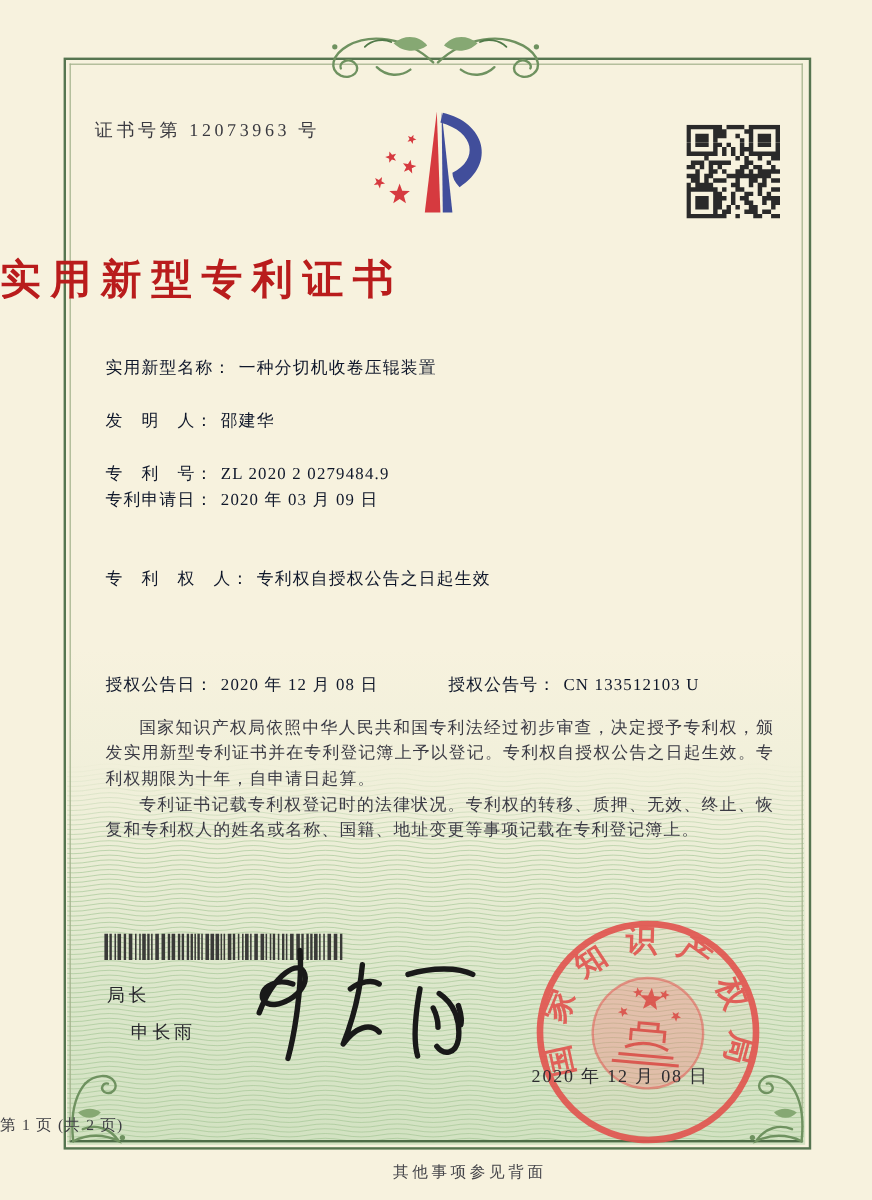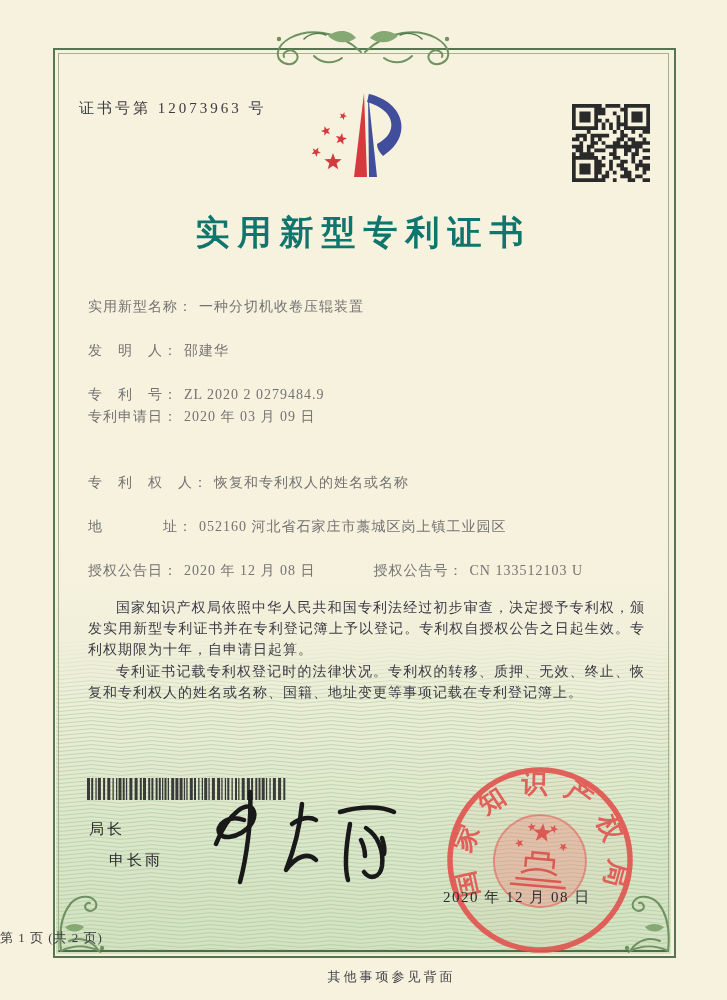--- a/index.html
+++ b/index.html
@@ -19,24 +19,24 @@
   .waves{position:absolute;left:56px;top:600px;width:614px;height:352px;}
   
   .frame{position:absolute;left:53px;top:48px;width:619px;height:906px;
     border:2px solid #567550;}
   .frame-inner{position:absolute;left:58px;top:53px;width:609px;height:896px;
     border:1px solid #a3b18c;border-bottom:2px solid #4d6c47;}
   svg{display:block;}
   .cert-no{position:absolute;left:79px;top:99px;font-size:15px;letter-spacing:3px;color:#3a3a40;}
   .logo{position:absolute;left:306px;top:87px;}
   .qr{position:absolute;left:572px;top:104px;}
-  .title{position:absolute;left:0;top:210px;width:727px;margin:0;text-align:center;
-    font-size:34px;font-weight:700;letter-spacing:8px;color:#0f766e;}
+  .title{position:absolute;left:0;top:210px;width:727px;margin:0;
+    font-size:34px;font-weight:700;letter-spacing:8px;color:#b91c1c;}
   .field-row{position:absolute;left:88px;width:560px;font-size:14px;letter-spacing:1px;
-    white-space:nowrap;color:#737373;}
+    white-space:nowrap;color:#0f172a;}
   .field-row .val{margin-left:6px;}
   .g2{margin-left:58px;}
   .para{position:absolute;left:88px;width:557px;margin:0;font-size:14px;line-height:21px;
     letter-spacing:1px;text-align:justify;text-indent:2em;color:#3a3a44;}
   .barcode{position:absolute;left:85px;top:778px;}
   .director-label{position:absolute;left:89px;top:820px;font-size:15px;letter-spacing:3px;color:#26262b;}
   .director-name{position:absolute;left:89px;top:851px;font-size:15px;letter-spacing:3px;color:#26262b;margin-left:20px;}
   .signature{position:absolute;left:188px;top:782px;z-index:4;}
   .seal{position:absolute;left:440px;top:755px;z-index:5;}
   .seal-date{position:absolute;left:443px;top:888px;z-index:6;font-size:15px;
@@ -193,24 +193,21 @@
   <div class="field-row" style="top:342px">
     <span>发　明　人：</span><span class="val">邵建华</span>
   </div>
   <div class="field-row" style="top:386px">
     <span>专　利　号：</span><span class="val">ZL 2020 2 0279484.9</span>
   </div>
   <div class="field-row" style="top:408px">
     <span>专利申请日：</span><span class="val">2020 年 03 月 09 日</span>
   </div>
   <div class="field-row" style="top:474px">
-    <span>专　利　权　人：</span><span class="val">恢复和专利权人的姓名或名称</span>
-  </div>
-  <div class="field-row" style="top:518px">
-    <span>地　　　　址：</span><span class="val">052160 河北省石家庄市藁城区岗上镇工业园区</span>
+    <span>专　利　权　人：</span><span class="val">专利权自授权公告之日起生效</span>
   </div>
   <div class="field-row" style="top:562px">
     <span>授权公告日：</span><span class="val">2020 年 12 月 08 日</span><span class="g2">授权公告号：</span><span class="val">CN 133512103 U</span>
   </div>
 
   <p class="para" style="top:597px">国家知识产权局依照中华人民共和国专利法经过初步审查，决定授予专利权，颁发实用新型专利证书并在专利登记簿上予以登记。专利权自授权公告之日起生效。专利权期限为十年，自申请日起算。</p>
   <p class="para" style="top:661px">专利证书记载专利权登记时的法律状况。专利权的转移、质押、无效、终止、恢复和专利权人的姓名或名称、国籍、地址变更等事项记载在专利登记簿上。</p>
 
   <svg id="barcode" class="barcode" width="205" height="22" viewBox="0 0 205 22">
       <path d="M2.0 0h3.0v22h-3.0zM6.2 0h2.0v22h-2.0zM10.4 0h1.3v22h-1.3zM12.9 0h3.0v22h-3.0zM18.1 0h2.0v22h-2.0zM22.3 0h3.0v22h-3.0zM27.5 0h1.3v22h-1.3zM31.0 0h1.3v22h-1.3zM33.5 0h3.0v22h-3.0zM37.7 0h2.0v22h-2.0zM40.9 0h1.3v22h-1.3zM44.4 0h3.0v22h-3.0zM49.6 0h3.0v22h-3.0zM54.8 0h2.0v22h-2.0zM58.0 0h3.0v22h-3.0zM63.2 0h2.0v22h-2.0zM66.4 0h2.0v22h-2.0zM70.6 0h2.0v22h-2.0zM73.8 0h2.0v22h-2.0zM77.0 0h1.3v22h-1.3zM79.5 0h2.0v22h-2.0zM82.7 0h1.3v22h-1.3zM86.2 0h3.0v22h-3.0zM90.4 0h3.0v22h-3.0zM94.6 0h3.0v22h-3.0zM98.8 0h1.3v22h-1.3zM101.3 0h1.3v22h-1.3zM104.8 0h3.0v22h-3.0zM109.0 0h2.0v22h-2.0zM113.2 0h1.3v22h-1.3zM116.7 0h1.3v22h-1.3zM119.2 0h3.0v22h-3.0zM123.4 0h1.3v22h-1.3zM126.9 0h3.0v22h-3.0zM132.1 0h3.0v22h-3.0zM136.3 0h1.3v22h-1.3zM139.8 0h1.3v22h-1.3zM142.3 0h2.0v22h-2.0zM146.5 0h1.3v22h-1.3zM150.0 0h2.0v22h-2.0zM153.2 0h1.3v22h-1.3zM156.7 0h3.0v22h-3.0zM161.9 0h3.0v22h-3.0zM166.1 0h2.0v22h-2.0zM170.3 0h2.0v22h-2.0zM173.5 0h2.0v22h-2.0zM176.7 0h3.0v22h-3.0zM180.9 0h1.3v22h-1.3zM184.4 0h1.3v22h-1.3zM187.9 0h3.0v22h-3.0zM193.1 0h3.0v22h-3.0zM198.3 0h2.0v22h-2.0z" fill="#3a3a38"></path>

